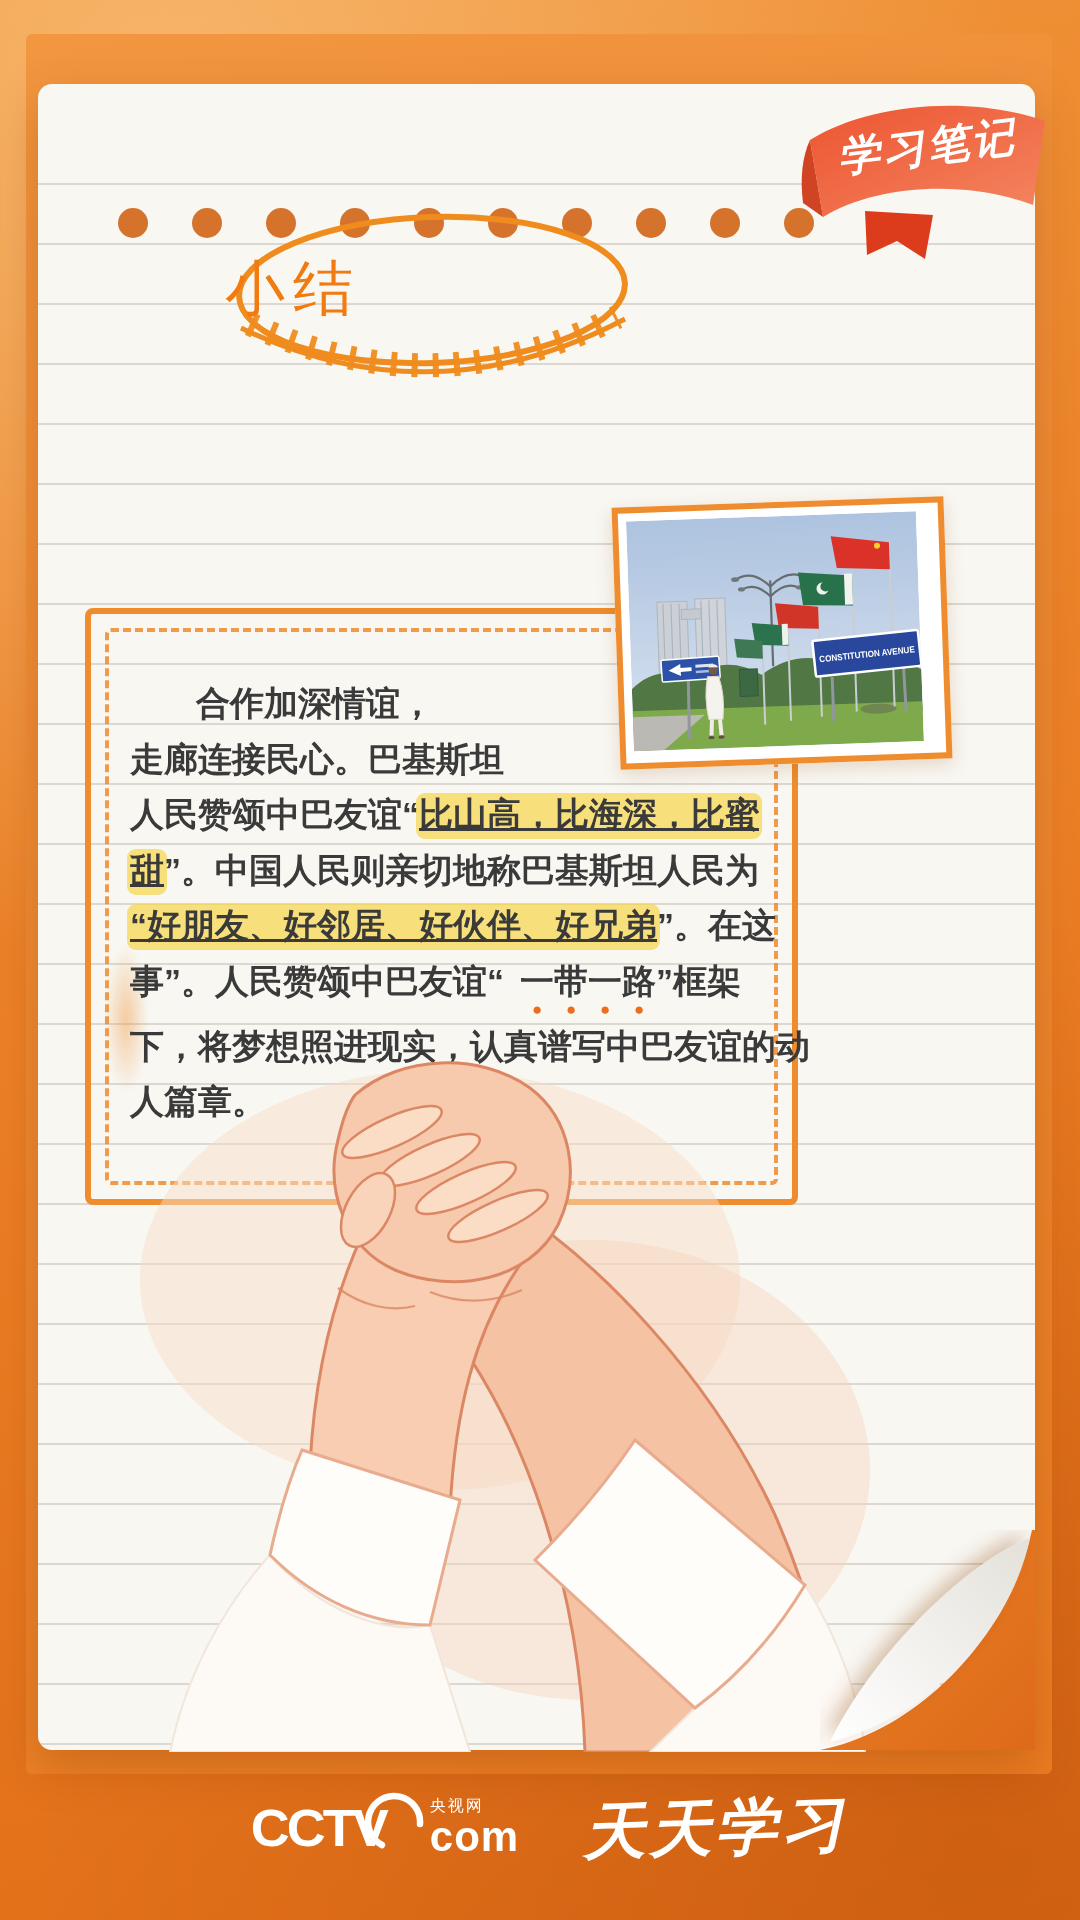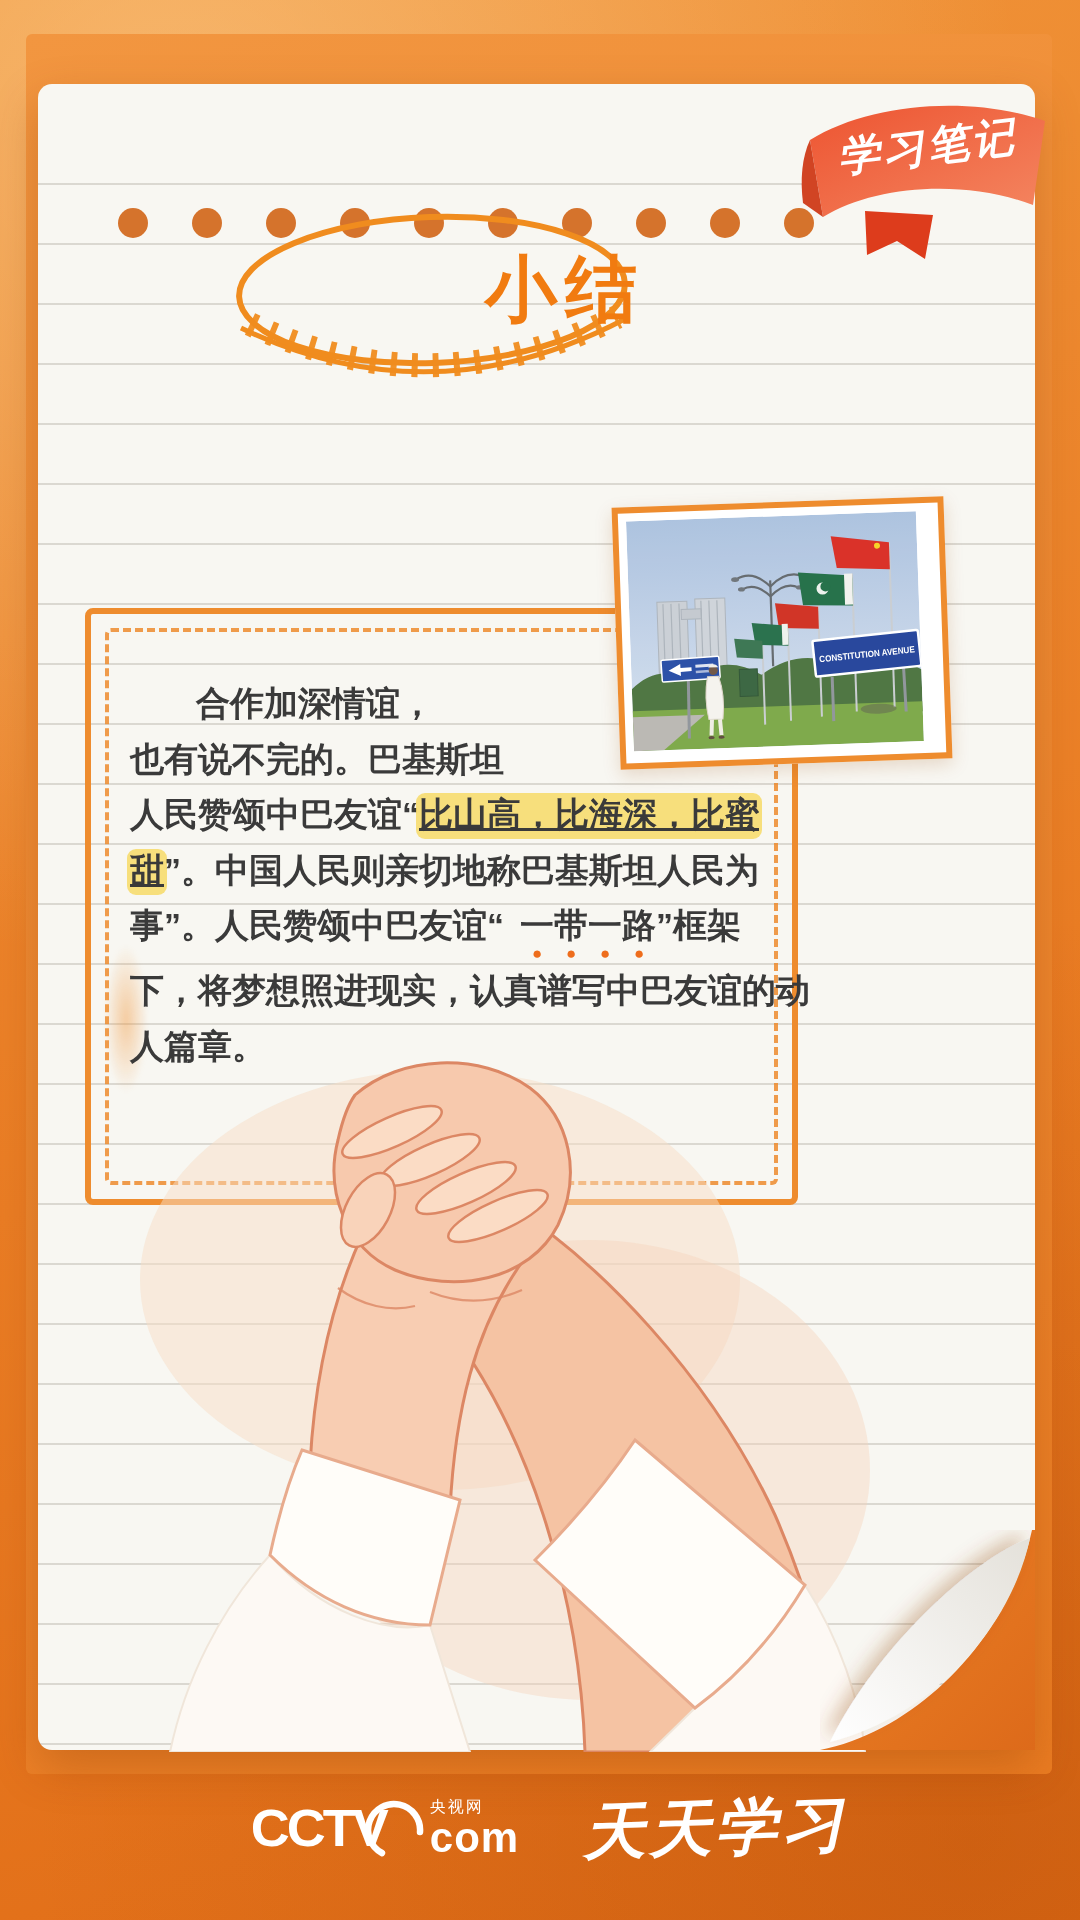--- a/index.html
+++ b/index.html
@@ -17,22 +17,22 @@
          background-color:#f8f7f2;
          background-image:repeating-linear-gradient(180deg,rgba(0,0,0,0) 0 58px,rgba(170,166,155,.38) 58px 60px);
          background-position:0 41px;
          box-shadow:0 18px 45px rgba(140,55,0,.30);}
   .holes{position:absolute;left:80px;top:124px;display:flex;gap:44px;}
   .hole{width:30px;height:30px;border-radius:50%;background:#d5732c;}
   .smudge{position:absolute;left:66px;top:860px;width:44px;height:150px;border-radius:50%;
          background:radial-gradient(ellipse,rgba(240,150,60,.45),rgba(240,150,60,0) 70%);filter:blur(2px);}
   
   .title-oval{position:absolute;left:225px;top:202px;width:420px;height:205px;}
-  .title-text{position:absolute;left:225px;top:241px;width:420px;text-align:right;
-         font-size:72px;font-weight:700;letter-spacing:8px;color:#f17b10;line-height:96px;}
+  .title-text{position:absolute;left:225px;top:241px;width:420px;text-align:left;
+         font-size:60px;font-weight:400;letter-spacing:8px;color:#f17b10;line-height:96px;}
   
   .note-box{position:absolute;left:85px;top:608px;width:701px;height:585px;
          border:6px solid #ee8c2e;border-radius:8px;}
   .note-box-inner{position:absolute;inset:14px;border:4px dashed #ee8c2e;border-radius:6px;opacity:.85;}
   .note-text{position:absolute;left:132px;top:676px;width:660px;}
   .note-line{white-space:nowrap;font-size:34px;line-height:55.5px;font-weight:700;color:#3a3a3a;}
   .note-line.indent{text-indent:66px;}
   .hl{background:rgba(246,212,74,.70);border-radius:9px;padding:2px 3px 6px;margin:-2px -3px -6px;text-decoration:underline;}
   .dots-under{-webkit-text-emphasis:filled circle #ee6d1c;-webkit-text-emphasis-position:under right;
               text-emphasis:filled circle #ee6d1c;text-emphasis-position:under right;margin-left:16px;}
@@ -45,21 +45,21 @@
   .ribbon{position:absolute;left:795px;top:85px;width:262px;height:180px;}
   .ribbon-label{position:absolute;left:18px;top:34px;width:228px;text-align:center;
          transform:rotate(-7deg);color:#fff;font-size:42px;font-weight:700;font-style:italic;letter-spacing:3px;}
   
   .hands{position:absolute;left:130px;top:1040px;width:790px;height:712px;}
   
   .curl{position:absolute;right:0;bottom:0;width:215px;height:220px;}
   
   .footer{position:absolute;left:0;top:1778px;width:1080px;height:100px;
          display:flex;justify-content:center;align-items:center;gap:64px;color:#fff;}
-  .cctv{display:flex;align-items:flex-end;margin-left:18px;}
+  .cctv{display:flex;align-items:center;margin-left:18px;}
   .cctv-word{font-size:54px;font-weight:900;letter-spacing:-3px;transform:scaleY(.95);}
   .cctv-swoosh{margin-left:-22px;margin-top:-16px;}
   .cctv-col{display:flex;flex-direction:column;margin-left:4px;line-height:1;}
   .cctv-net{font-size:16px;letter-spacing:2px;}
   .cctv-com{font-size:42px;font-weight:700;letter-spacing:1px;margin-top:2px;}
   .brand{font-family:"Liberation Serif","DejaVu Serif",serif;font-style:italic;font-weight:700;
          font-size:62px;letter-spacing:4px;transform:rotate(-2deg);}
 </style>
 </head>
 <body>
@@ -174,23 +174,24 @@
           <ellipse cx="78" cy="219" rx="3" ry="1.6" fill="#5a4638"></ellipse>
             <ellipse cx="88" cy="219" rx="3" ry="1.6" fill="#5a4638"></ellipse>
         </g>
         <ellipse cx="246" cy="196" rx="18" ry="5" fill="#57534d" opacity=".45"></ellipse>
         <rect x="0" y="0" width="290" height="230" fill="#ffffff" opacity=".05"></rect>
       </svg>
     </div>
 
     <div class="note-text" style="left:92px;top:592px;">
         <div class="note-line indent"><span>合作加深情谊，</span></div>
-        <div class="note-line"><span>也有说不完的。巴基斯坦</span></div>
+        <div class="note-line"><span>走廊连接民心。巴基斯坦</span></div>
         <div class="note-line"><span>人民赞颂中巴友谊“</span><span class="hl">比山高，比海深，比蜜</span></div>
         <div class="note-line"><span class="hl">甜</span><span>”。中国人民则亲切地称巴基斯坦人民为</span></div>
+        <div class="note-line"><span class="hl">“好朋友、好邻居、好伙伴、好兄弟</span><span>”。在这</span></div>
         <div class="note-line"><span>事”。人民赞颂中巴友谊“</span><span class="dots-under">一带一路</span><span>”框架</span></div>
         <div class="note-line"><span>下，将梦想照进现实，认真谱写中巴友谊的动</span></div>
         <div class="note-line"><span>人篇章。</span></div>
       </div>
 
     <svg class="hands" style="left:92px;top:956px;" viewBox="0 0 790 712">
       <ellipse cx="310" cy="240" rx="300" ry="210" fill="#f8ddc6" opacity=".5"></ellipse>
       <ellipse cx="460" cy="430" rx="280" ry="230" fill="#f6d2b8" opacity=".4"></ellipse>
 
       <path d="M355,150 C470,215 585,345 645,475 C680,555 700,630 705,712 L455,712 C450,560 400,380 300,265 C285,245 300,185 355,150 Z" fill="#f5c3a3" stroke="#dc8764" stroke-width="3"></path>

